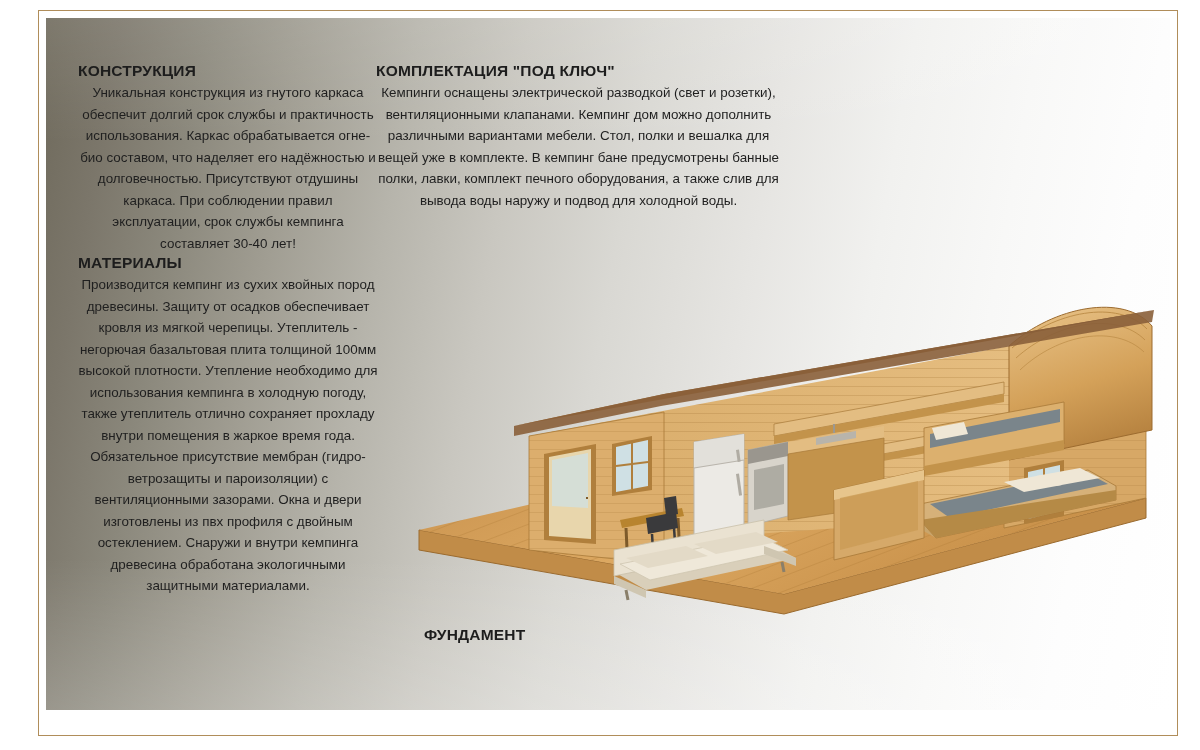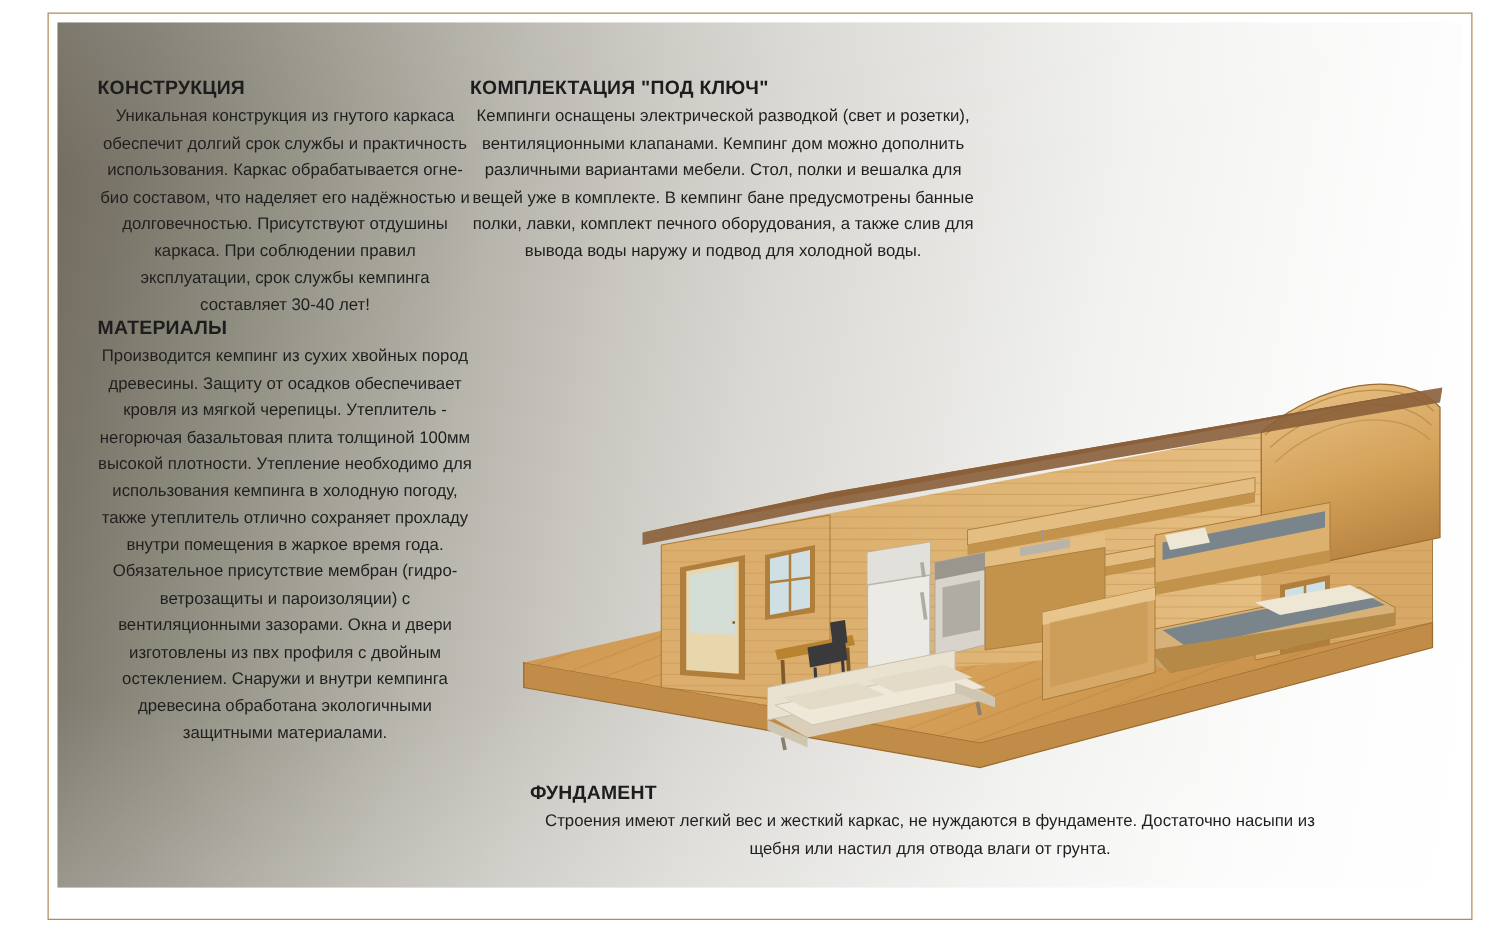--- a/index.html
+++ b/index.html
@@ -283,18 +283,17 @@
     <div class="text-col-top-right">
       <div class="section-block">
         <h2 class="section-title">КОМПЛЕКТАЦИЯ "ПОД КЛЮЧ"</h2>
         <p class="body-text">Кемпинги оснащены электрической разводкой (свет и розетки), вентиляционными клапанами. Кемпинг дом можно дополнить различными вариантами мебели. Стол, полки и вешалка для вещей уже в комплекте. В кемпинг бане предусмотрены банные полки, лавки, комплект печного оборудования, а также слив для вывода воды наружу и подвод для холодной воды.</p>
       </div>
     </div>
 
     <div class="text-foundation">
       <div class="section-block">
         <h2 class="section-title">ФУНДАМЕНТ</h2>
-        <p class="body-text">Строения имеют легкий вес и жесткий каркас, не нуждаются в фундаменте. Достаточно насыпи из щебня или настил для отвода влаги от грунта.</p>
       </div>
     </div>
 
   </div>
 </div>
 
 </body></html>

